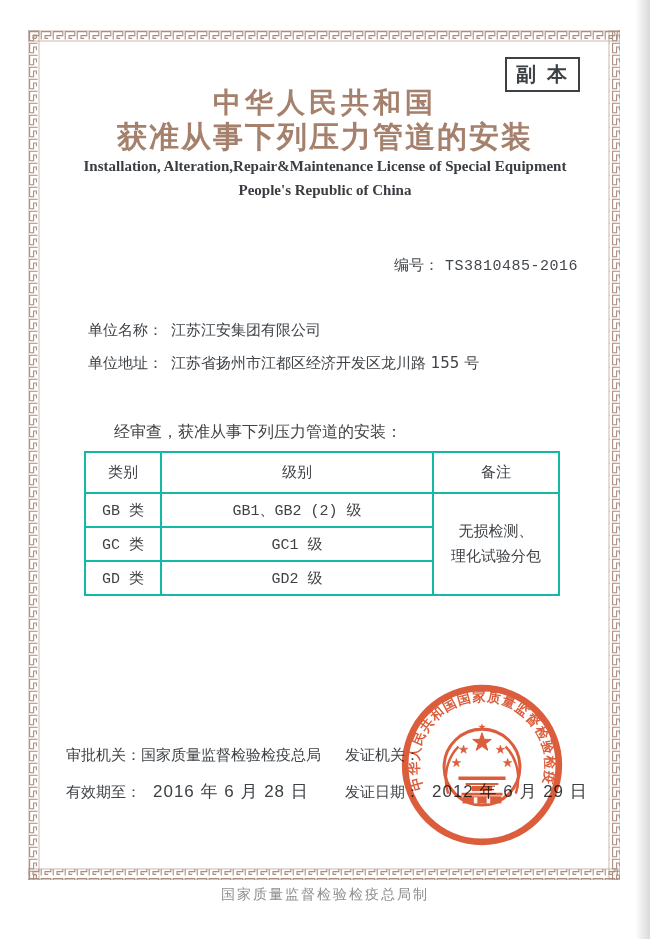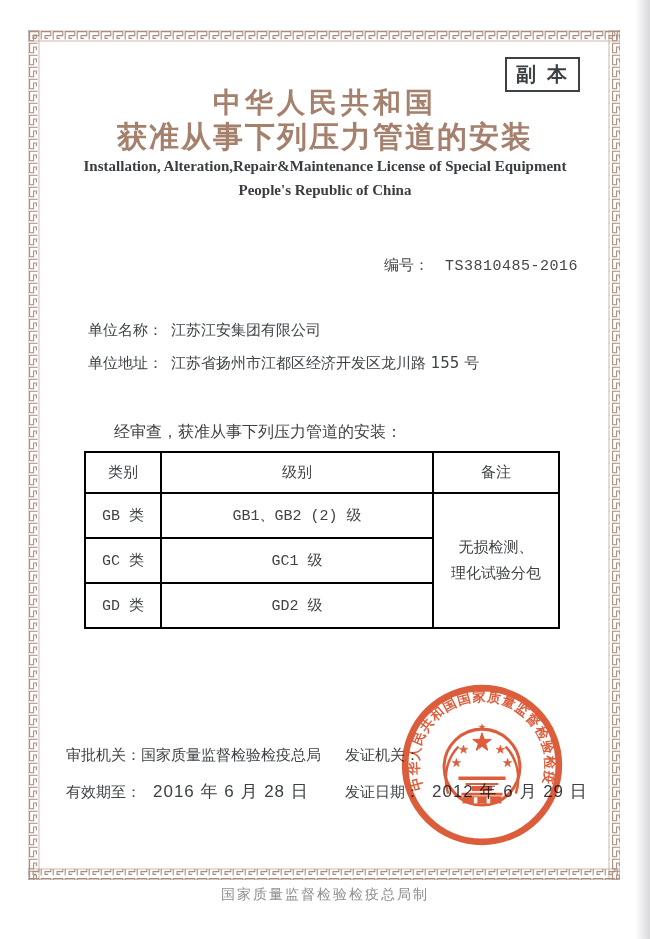--- a/index.html
+++ b/index.html
@@ -28,37 +28,37 @@
   .title-cn-1{top:84px;font-size:28px;font-weight:700;color:#a5806c;letter-spacing:4px;}
   .title-cn-2{top:117px;font-size:30px;font-weight:700;color:#a5806c;letter-spacing:2px;}
   .title-en{font-family:"Liberation Serif",serif;font-weight:700;color:#393d41;font-size:15px;}
   .title-en-1{top:158px;}
   .title-en-2{top:182px;}
   .scope-line{top:218px;font-size:21px;font-weight:600;color:#474b4f;letter-spacing:8px;}
   .license-no{
     position:absolute;top:256px;right:72px;z-index:2;
     font-size:15px;color:#43474b;
   }
-  .license-no .no-value{font-family:"Liberation Mono",monospace;font-size:15px;letter-spacing:0.5px;margin-left:16px;}
+  .license-no .no-value{font-family:"Liberation Mono",monospace;font-size:15px;letter-spacing:0.5px;margin-left:6px;}
   .field-line{position:absolute;z-index:2;font-size:15px;color:#3f4347;display:flex;align-items:baseline;}
   .unit-name{left:88px;top:321px;}
   .unit-addr{left:88px;top:354px;}
   .field-line .value{margin-left:8px;}
   .intro-line{position:absolute;left:114px;top:422px;font-size:16px;color:#3f4347;z-index:2;}
   table.grant{
     position:absolute;left:84px;top:451px;z-index:2;
     border-collapse:collapse;table-layout:fixed;width:474px;
     font-size:15px;color:#3f4347;
   }
   table.grant th,table.grant td{
-    border:2px solid #000000;text-align:center;padding:0;
+    border:2px solid #14b8a6;text-align:center;padding:0;
     font-weight:400;box-sizing:border-box;
   }
   table.grant th{height:41px;}
-  table.grant td{height:45px;}
+  table.grant td{height:34px;}
   td.remark-cell{text-align:left;padding-left:12px;font-size:15px;line-height:1.7;}
   .col-cat{width:76px;}
   .col-grade{width:272px;}
   .col-remark{width:126px;}
   .latin{font-family:"Liberation Mono",monospace;letter-spacing:0;}
   .bottom-fields{position:absolute;z-index:2;}
   .line-approve{left:66px;top:746px;}
   .line-issue-org{left:345px;top:746px;}
   .line-valid{left:66px;top:780px;}
   .line-issue-date{left:345px;top:780px;}

